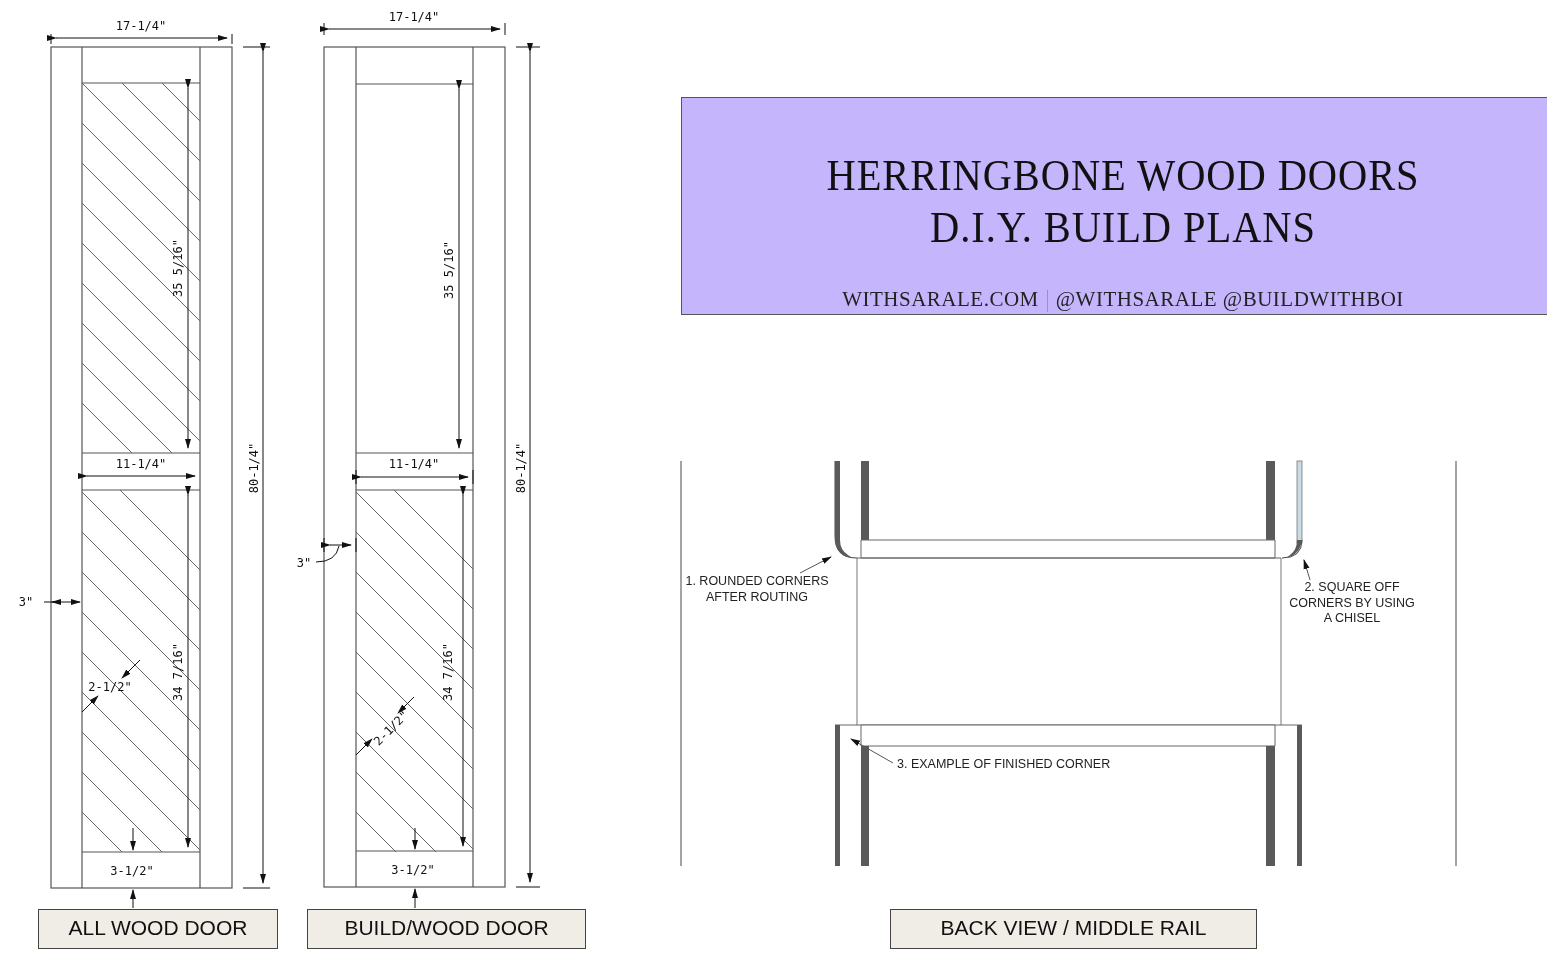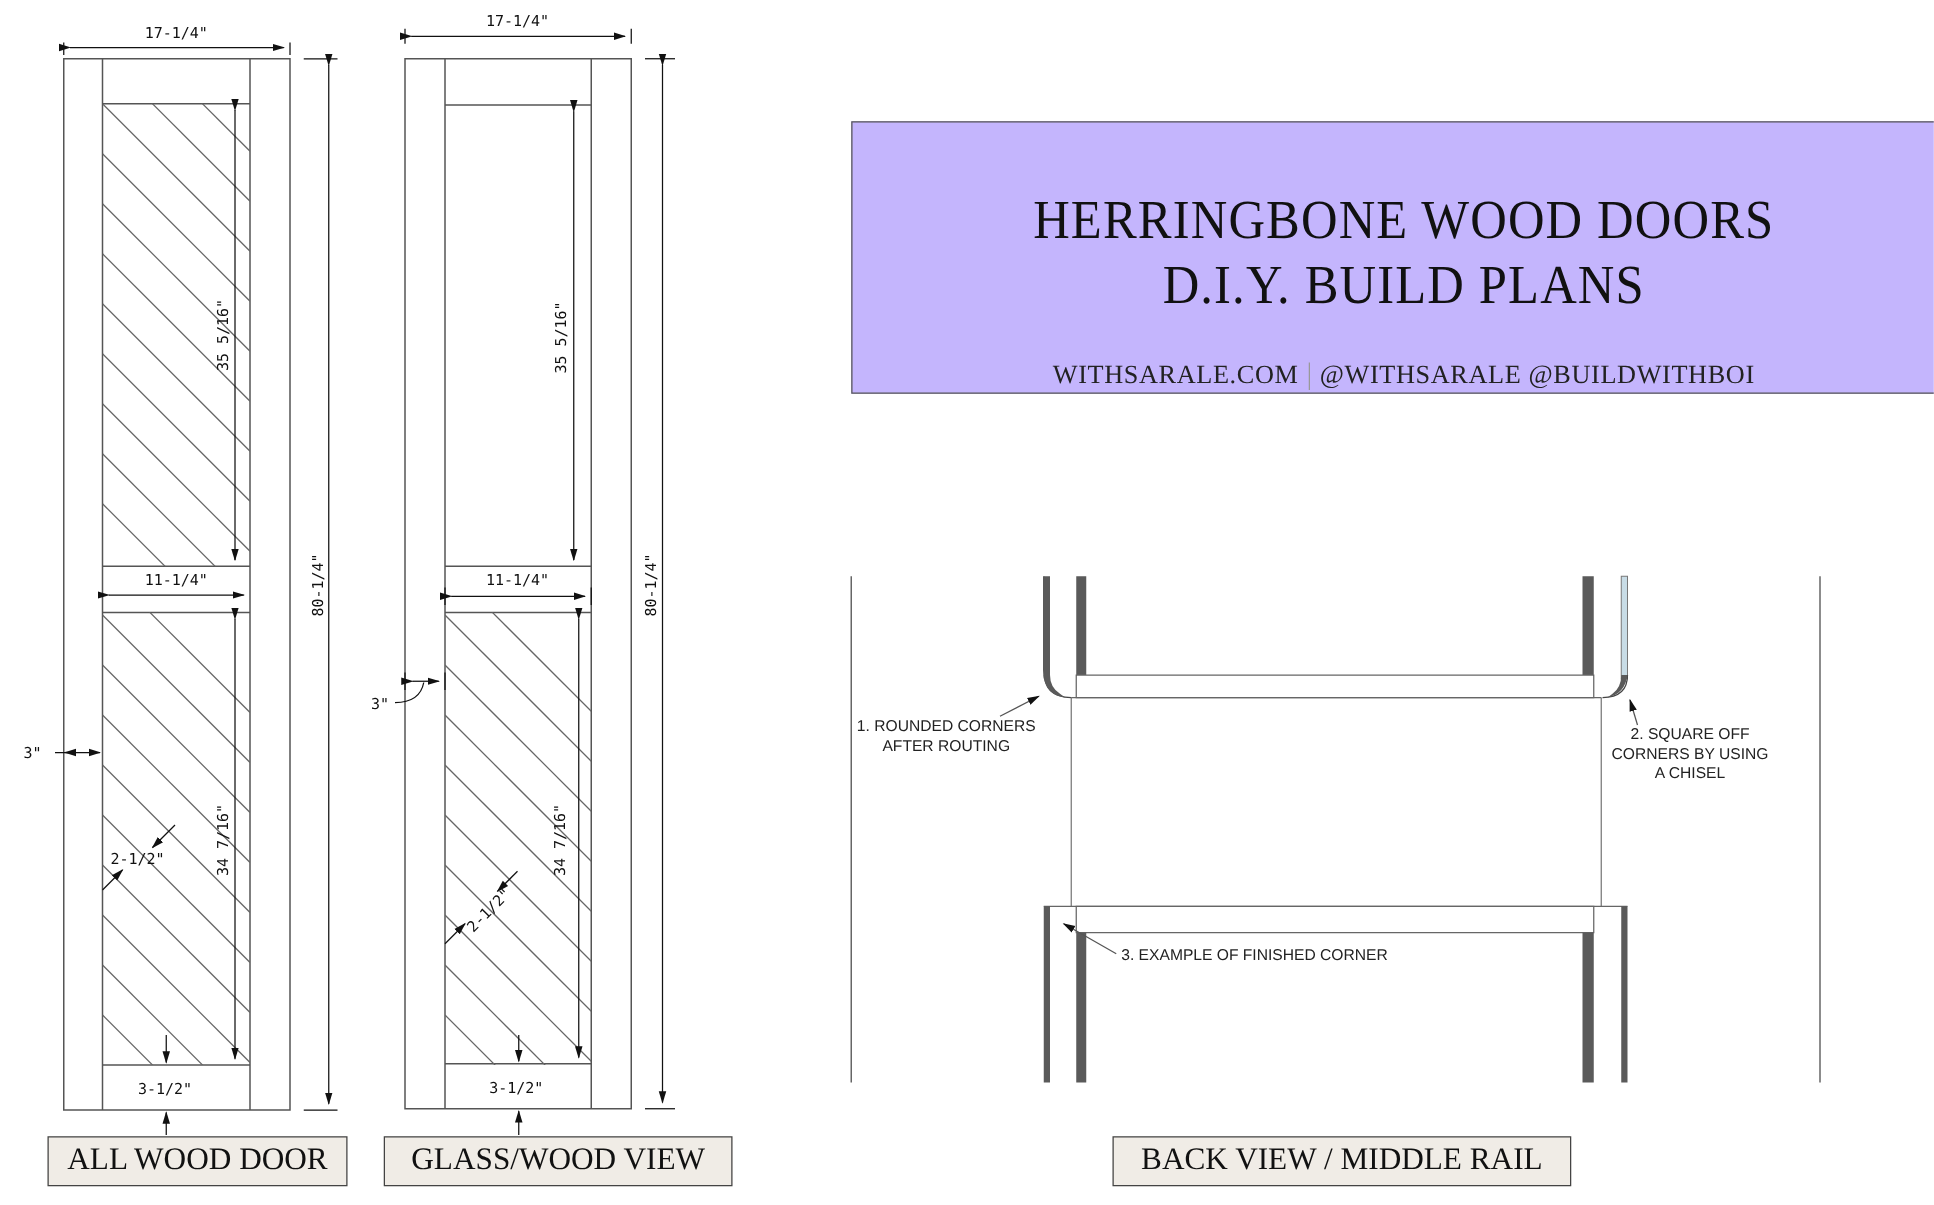--- a/index.html
+++ b/index.html
@@ -5,21 +5,21 @@
   html, body { margin:0; padding:0; background:#ffffff; }
   body { width:1547px; height:964px; position:relative; overflow:hidden; font-family:"DejaVu Sans", sans-serif; }
   svg { position:absolute; left:0; top:0; }
   .dim { font-family:"DejaVu Sans Mono", monospace; font-size:12px; fill:#111; }
   .note { font-family:"Liberation Sans", sans-serif; font-size:12.5px; fill:#222; }
   .title-box { position:absolute; left:681px; top:97px; width:884px; height:218px; background:#c4b5fd; border:1.5px solid #555; box-sizing:border-box; text-align:center; }
   .title-line { font-family:"Liberation Serif", serif; font-size:44px; letter-spacing:1px; color:#111; line-height:52px; transform:scaleX(0.92); }
   .title-l1 { margin-top:52px; }
   .credits { position:absolute; left:0; right:0; bottom:2px; font-family:"Liberation Serif", serif; font-size:21px; color:#222; letter-spacing:0.5px; }
   .credits .sep { display:inline-block; width:1px; height:22px; background:#999; vertical-align:middle; margin:0 8px; }
-  .label-box { position:absolute; background:#f0ece6; border:1.5px solid #444; box-sizing:border-box; font-family:Liberation Serif, serif; font-size:25px; color:#111; text-align:center; line-height:36px; white-space:nowrap; overflow:hidden; }
+  .label-box { position:absolute; background:#f0ece6; border:1.5px solid #444; box-sizing:border-box; font-family:Liberation Sans, sans-serif; font-size:21px; color:#111; text-align:center; line-height:36px; white-space:nowrap; overflow:hidden; }
 </style>
 </head>
 <body>
 
 <svg width="1547" height="964" viewBox="0 0 1547 964">
   <defs>
     <marker id="ah" markerWidth="10" markerHeight="8" refX="9" refY="4" orient="auto" markerUnits="userSpaceOnUse">
       <path d="M0,1 L10,4 L0,7 Z" fill="#111"></path>
     </marker>
     <clipPath id="c1u">
@@ -186,14 +186,14 @@
 
 <div class="title-box">
   <div class="title-line title-l1">HERRINGBONE WOOD DOORS</div>
   <div class="title-line">D.I.Y. BUILD PLANS</div>
   <div class="credits">
     <span>WITHSARALE.COM</span><span class="sep"></span><span>@WITHSARALE @BUILDWITHBOI</span>
   </div>
 </div>
 
 <div class="label-box" style="left:38px; top:909px; width:240px; height:40px;">ALL WOOD DOOR</div>
-<div class="label-box" style="left:307px; top:909px; width:279px; height:40px;">GLASS/WOOD VIEW</div>
+<div class="label-box" style="left:307px; top:909px; width:279px; height:40px;">BUILD/WOOD DOOR</div>
 <div class="label-box" style="left:890px; top:909px; width:367px; height:40px;">BACK VIEW / MIDDLE RAIL</div>
 
 </body></html>

